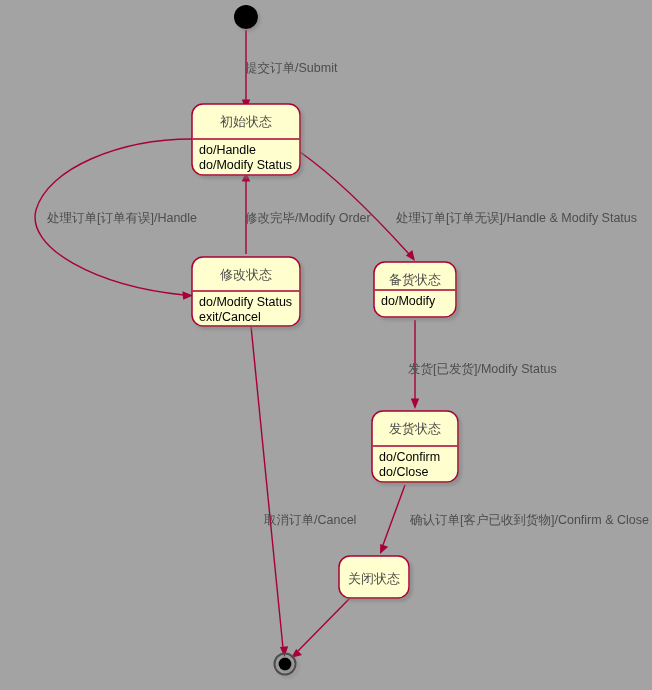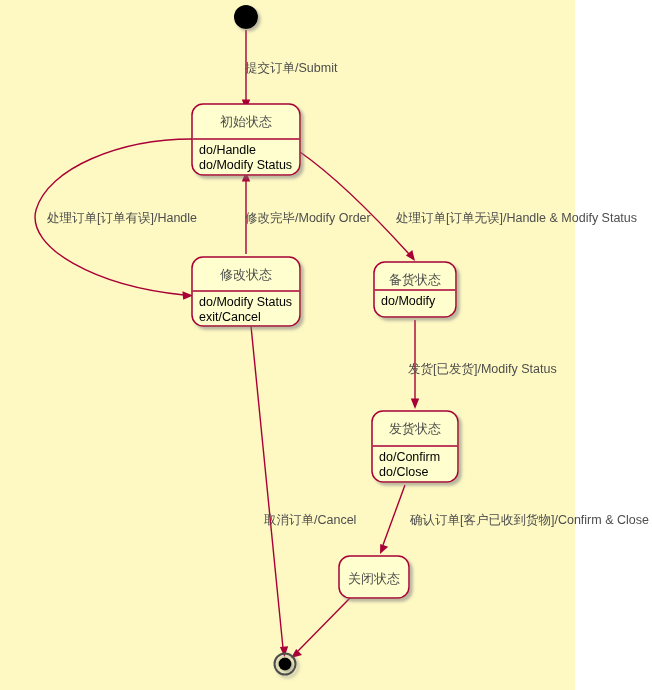--- a/index.html
+++ b/index.html
@@ -8,23 +8,23 @@
     background: #FFFFFF;
   }
   body {
     width: 652px;
     height: 690px;
     font-family: "Liberation Sans", "DejaVu Sans", sans-serif;
     overflow: hidden;
   }
   #diagram-root {
     position: relative;
-    width: 575px;
+    width: 652px;
     height: 690px;
-    background: #fef9c3;
+    background: #a3a3a3;
   }
   svg.diagram-canvas {
     position: absolute;
     top: 0;
     left: 0;
     width: 652px;
     height: 690px;
     display: block;
   }
   text {

